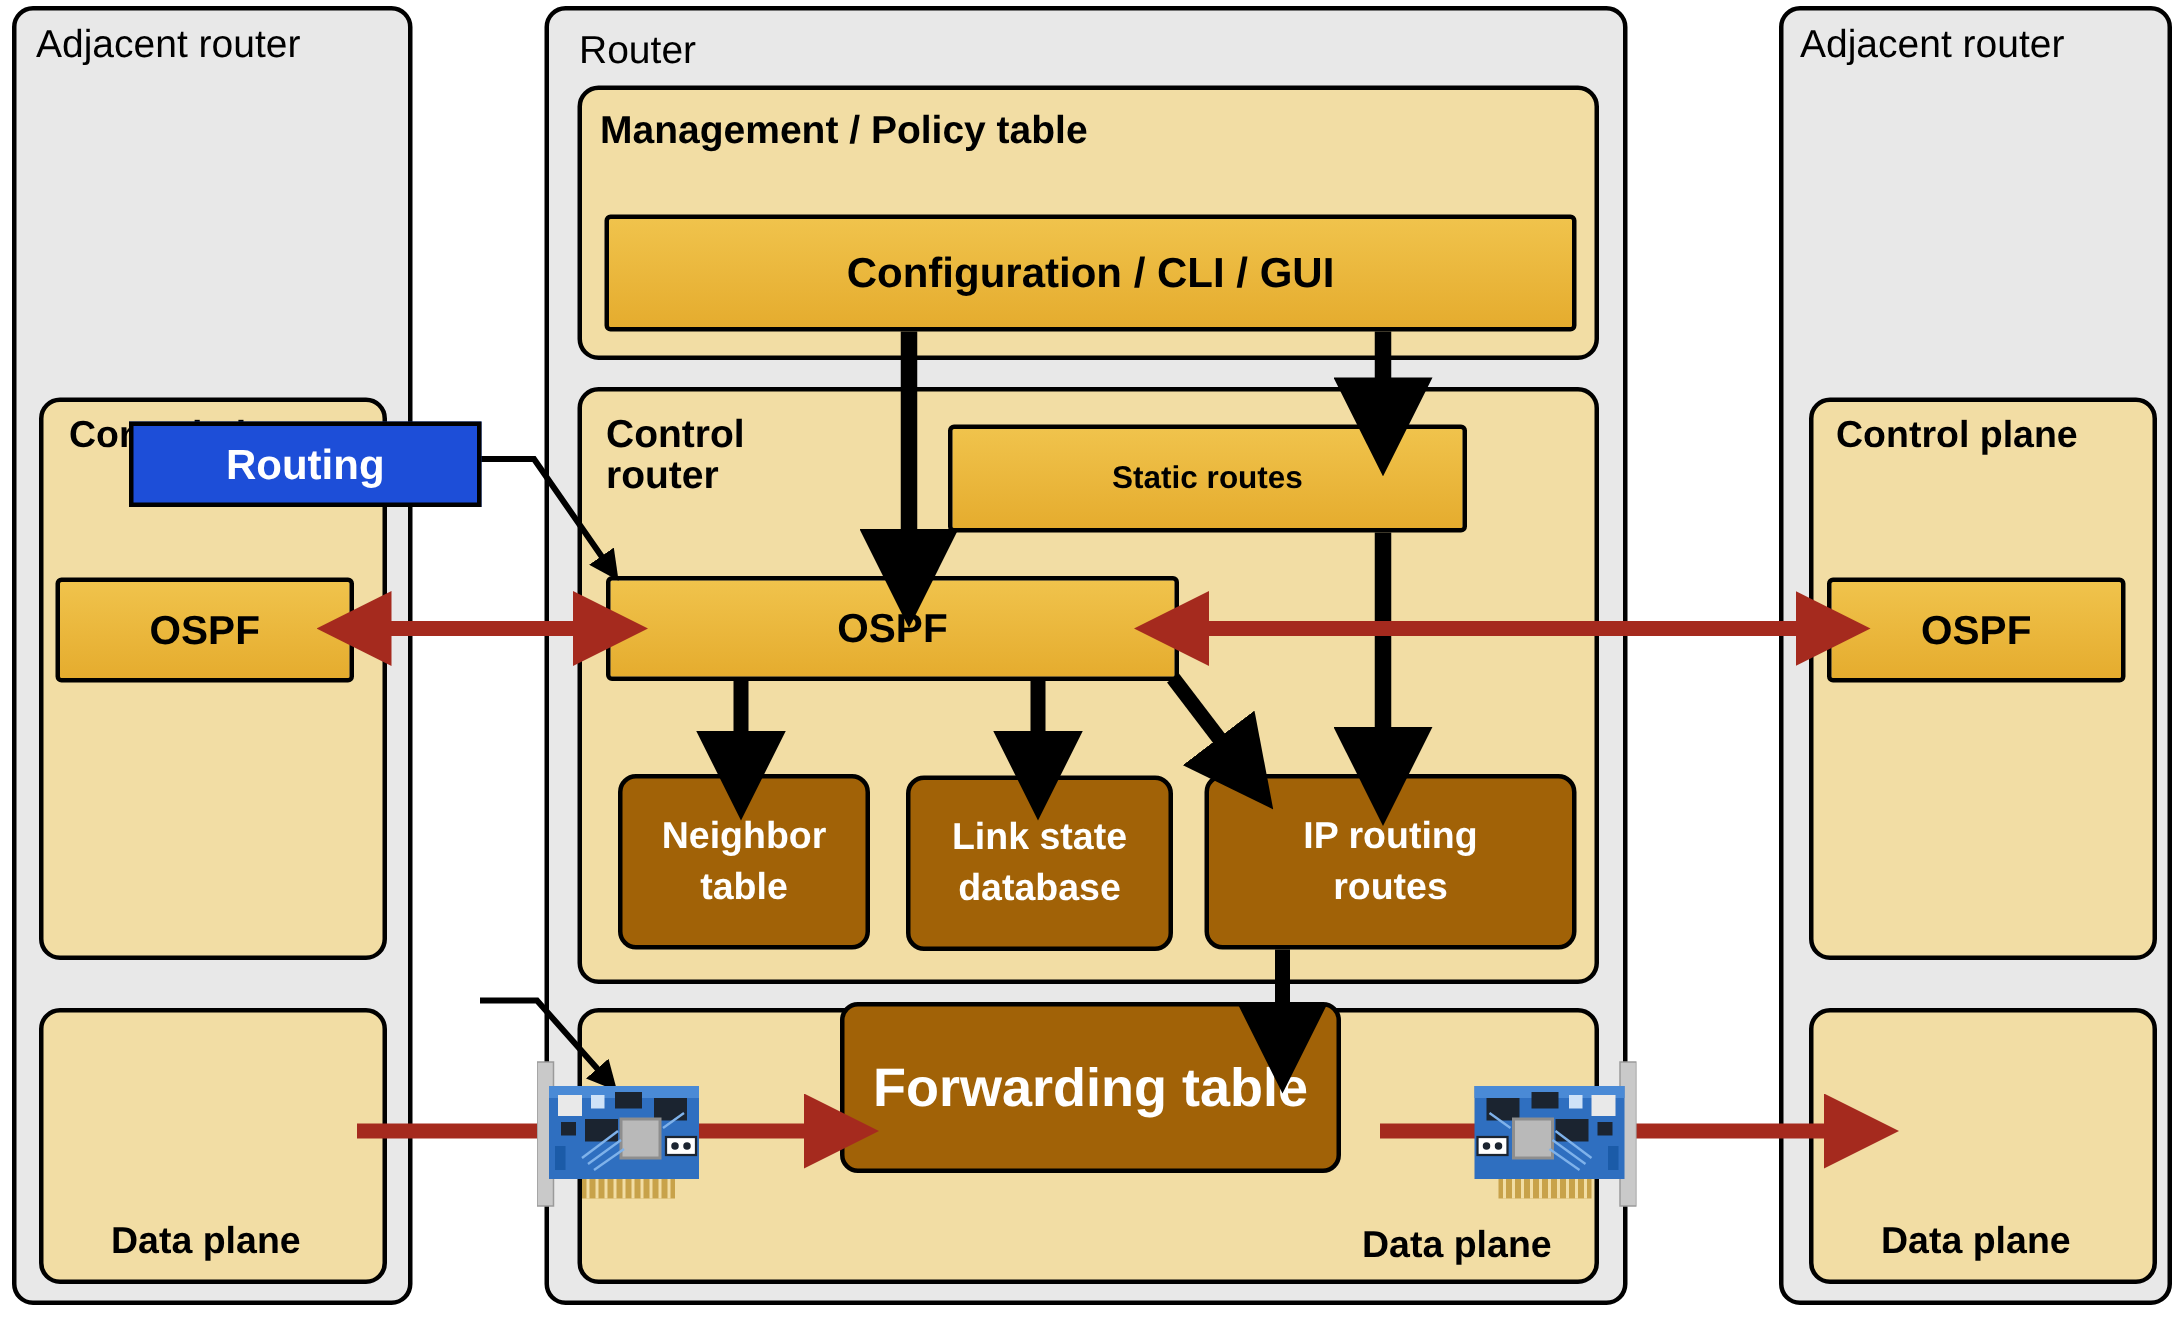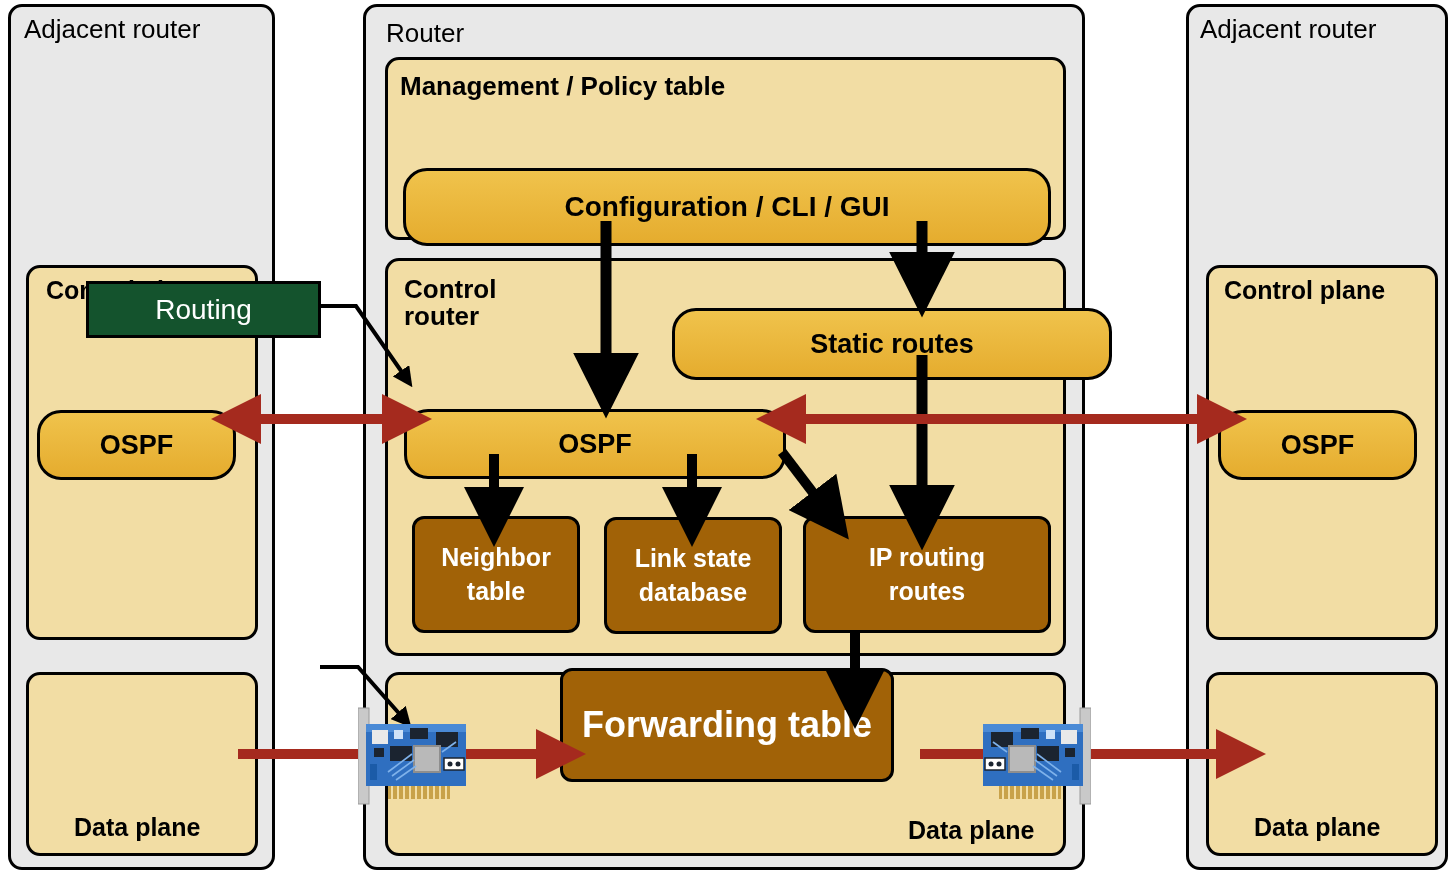--- a/index.html
+++ b/index.html
@@ -42,53 +42,52 @@
   }
   .shell-label {
     position: absolute;
     font-weight: normal;
     color: #000000;
   }
   .gold-box {
     position: absolute;
     background: linear-gradient(#f0c34c, #e5ac2e);
     border: 3px solid #000000;
-    border-radius: 24px;
+    border-radius: 4px;
     box-sizing: border-box;
     display: flex;
     align-items: center;
     justify-content: center;
     font-weight: bold;
     color: #000000;
     text-align: center;
-    margin-top: 25px;
   }
   .brown-box {
     position: absolute;
     background: #a16207;
     border: 3px solid #000000;
     border-radius: 12px;
     box-sizing: border-box;
     display: flex;
     align-items: center;
     justify-content: center;
     font-weight: bold;
     color: #ffffff;
     text-align: center;
     line-height: 1.35;
   }
   .callout {
     position: absolute;
-    background: #14532d;
+    background: #1d4ed8;
     border: 3px solid #000000;
     box-sizing: border-box;
     display: flex;
     align-items: center;
     justify-content: center;
-    font-weight: normal;
+    font-weight: bold;
     color: #ffffff;
     z-index: 40;
   }
   .svg-layer {
     position: absolute;
     left: 0;
     top: 0;
     width: 1455px;
     height: 878px;
     pointer-events: none;
@@ -116,21 +115,21 @@
   <div class="router-shell" style="left:363px; top:4px; width:722px; height:866px;"></div>
   <div class="shell-label" style="left:386px; top:18px; font-size:26px;">Router</div>
 
   <div class="plane" style="left:385px; top:57px; width:681px; height:183px;"></div>
   <div class="plane-label" style="left:400px; top:73px; font-size:26px;">Management / Policy table</div>
   <div class="gold-box" style="left:403px; top:143px; width:648px; height:78px; font-size:28px;">Configuration / CLI / GUI</div>
 
   <div class="plane" style="left:385px; top:258px; width:681px; height:398px;"></div>
   <div class="plane-label" style="left:404px; top:276px; font-size:26px;">Control
 router</div>
-  <div class="gold-box" style="left:672px; top:283px; width:440px; height:72px; font-size:27px;">Static routes</div>
+  <div class="gold-box" style="left:632px; top:283px; width:346px; height:72px; font-size:21px;">Static routes</div>
   <div class="gold-box" style="left:404px; top:384px; width:382px; height:70px; font-size:27px;">OSPF</div>
 
   <div class="brown-box" style="left:412px; top:516px; width:168px; height:117px; font-size:25px; white-space:pre-line;">Neighbor
 table</div>
   <div class="brown-box" style="left:604px; top:517px; width:178px; height:117px; font-size:25px; white-space:pre-line;">Link state
 database</div>
   <div class="brown-box" style="left:803px; top:516px; width:248px; height:117px; font-size:25px; white-space:pre-line;">IP routing
 routes</div>
 
   <div class="plane" style="left:385px; top:672px; width:681px; height:184px;"></div>

